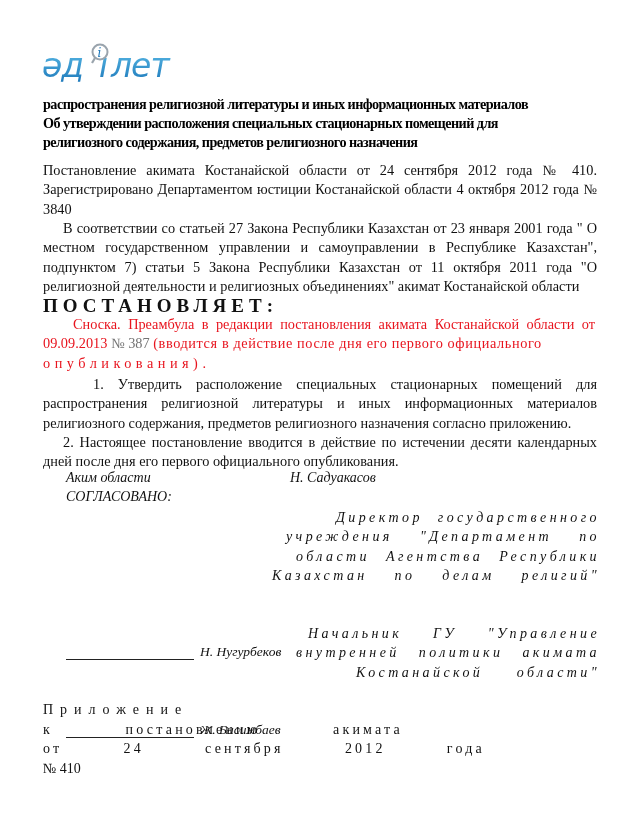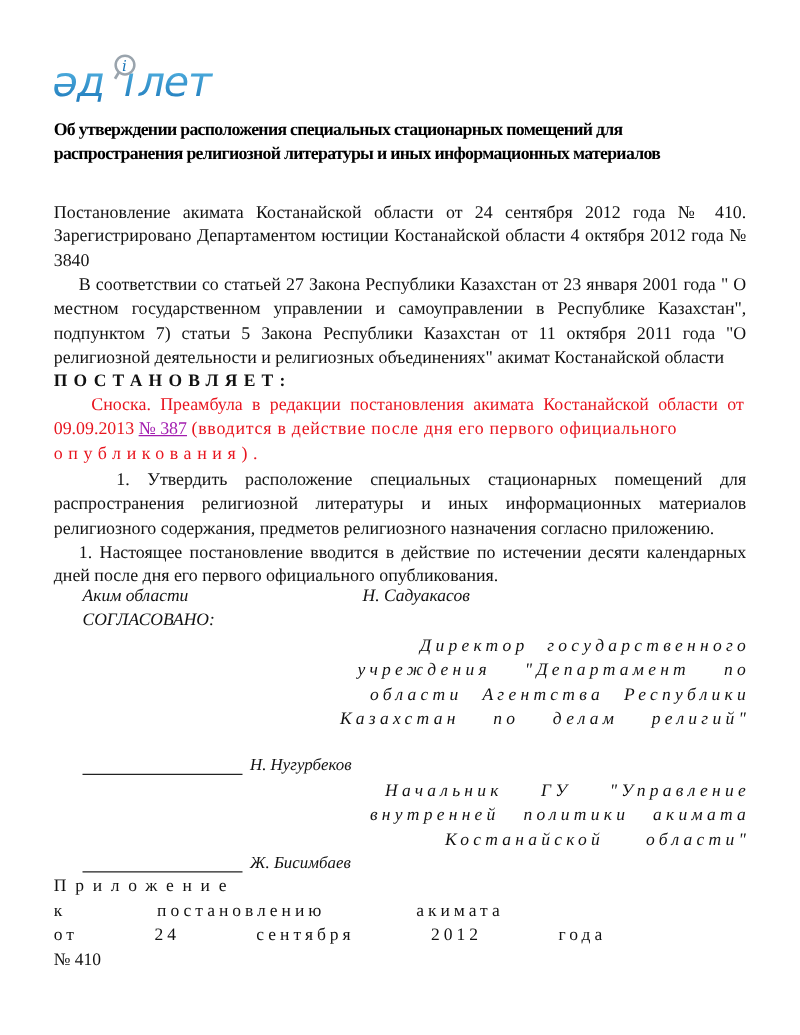--- a/index.html
+++ b/index.html
@@ -8,28 +8,28 @@
     .logo { position: absolute; left: 42px; top: 40px; width: 140px; height: 44px; text-decoration: underline; }
     .title { position: absolute; left: 43px; top: 95px; width: 560px;
              font-family: "Liberation Serif", serif; font-weight: bold; font-size: 14.2px;
              line-height: 19px; letter-spacing: -0.55px; color: #000; }
     .body-text { position: absolute; left: 43px; width: 554px; font-size: 14.3px; line-height: 19.3px;
                  text-align: justify; text-align-last: left; }
     .p { margin: 0; }
     .indent { text-indent: 20px; }
     .indent2 { text-indent: 50px; }
     .red { color: #e8141e; }
-    .blk { color: #a21caf; text-decoration: underline; }
+    .blk { color: #737373; }
     .spaced { letter-spacing: 3.2px; }
-    .spaced-bold { font-weight: bold; letter-spacing: 5px; font-size: 14px; }
+    .spaced-bold { font-weight: bold; letter-spacing: 5px; font-size: 19px; }
     .sig-row { position: absolute; left: 66px; font-style: italic; font-size: 14px; }
     .agree-block { position: absolute; left: 244px; width: 356px; font-style: italic; font-size: 14px;
                    line-height: 19.4px; letter-spacing: 3.4px; text-align: justify; text-align-last: justify; }
     .agree-block .line { display: block; text-align: justify; text-align-last: justify; margin-left: 28px; }
-    .sigline { position: absolute; left: 66px; display: flex; align-items: flex-end; font-style: italic; font-size: 13.5px; }
+    .sigline { position: absolute; left: 66px; display: flex; align-items: flex-end; font-style: italic; font-size: 13.5px; margin-top: 40px; }
     .sigline .bar { width: 128px; border-bottom: 1px solid #222; height: 12px; margin-right: 6px; }
     .app-block { position: absolute; left: 43px; width: 442px; font-size: 14px; line-height: 19.5px; }
     .app-block .line { display: block; text-align: justify; text-align-last: justify; letter-spacing: 3.2px; }
     .app-block .plain { text-align-last: left; letter-spacing: 0; }
   </style>
 </head>
 <body>
 
 <div class="logo">
   <svg width="140" height="44" viewBox="0 0 140 44">
@@ -44,41 +44,42 @@
     <text x="69" y="37" font-family="DejaVu Sans, sans-serif" font-size="33" font-style="italic" fill="url(#lg)" letter-spacing="-1">лет</text>
     <g>
       <circle cx="58" cy="12" r="7.5" fill="#ffffff" stroke="#9aa4ad" stroke-width="2"></circle>
       <text x="55.5" y="17" font-family="DejaVu Serif, serif" font-size="12" font-style="italic" fill="#1a75b8">i</text>
       <line x1="53" y1="18" x2="50" y2="23" stroke="#9aa4ad" stroke-width="2.2"></line>
     </g>
   </svg>
 </div>
 
 <div class="title">
+  <div>распространения религиозной литературы и иных информационных материалов</div>
   <div>Об утверждении расположения специальных стационарных помещений для</div>
-  <div>распространения религиозной литературы и иных информационных материалов</div>
+  <div>религиозного содержания, предметов религиозного назначения</div>
 </div>
 
 <div class="body-text" style="top:161px;">
   <p class="p">Постановление акимата Костанайской области от 24 сентября 2012 года № 410. Зарегистрировано Департаментом юстиции Костанайской области 4 октября 2012 года № 3840</p>
 </div>
 
 <div class="body-text" style="top:219px;">
   <p class="p indent">В соответствии со статьей 27 Закона Республики Казахстан от 23 января 2001 года " О местном государственном управлении и самоуправлении в Республике Казахстан", подпунктом 7) статьи 5 Закона Республики Казахстан от 11 октября 2011 года "О религиозной деятельности и религиозных объединениях" акимат Костанайской области</p>
   <div class="spaced-bold">ПОСТАНОВЛЯЕТ:</div>
 </div>
 
 <div class="body-text red" style="top:315px; width:552px;">
   <p class="p indent" style="text-indent:30px;"><span>Сноска. Преамбула в редакции постановления акимата Костанайской области от 09.09.2013</span> <span class="blk">№ 387</span> <span style="letter-spacing:0.6px;">(вводится в действие после дня его первого официального</span></p>
   <div class="spaced" style="letter-spacing:4.5px;">опубликования).</div>
 </div>
 
 <div class="body-text" style="top:375px;">
   <p class="p indent2">1. Утвердить расположение специальных стационарных помещений для распространения религиозной литературы и иных информационных материалов религиозного содержания, предметов религиозного назначения согласно приложению.</p>
-  <p class="p indent">1. Настоящее постановление вводится в действие по истечении десяти календарных дней после дня его первого официального опубликования.</p>
+  <p class="p indent">2. Настоящее постановление вводится в действие по истечении десяти календарных дней после дня его первого официального опубликования.</p>
 </div>
 
 <div class="sig-row" style="top:470px;">
   <span>Аким области</span>
 </div>
 <div class="sig-row" style="top:470px; left:290px;">
   <span>Н. Садуакасов</span>
 </div>
 <div class="sig-row" style="top:489px;">СОГЛАСОВАНО:</div>
 

